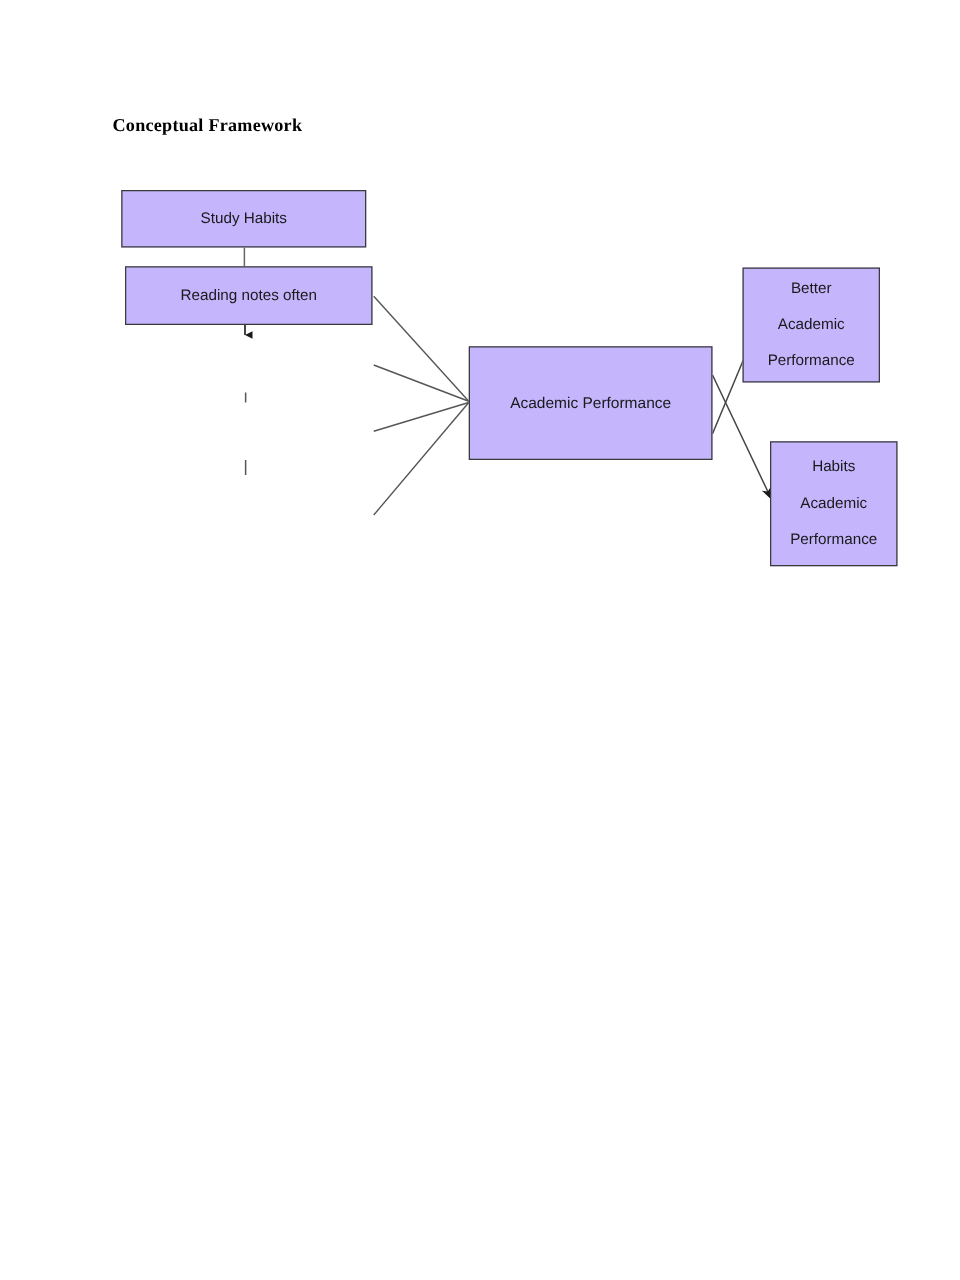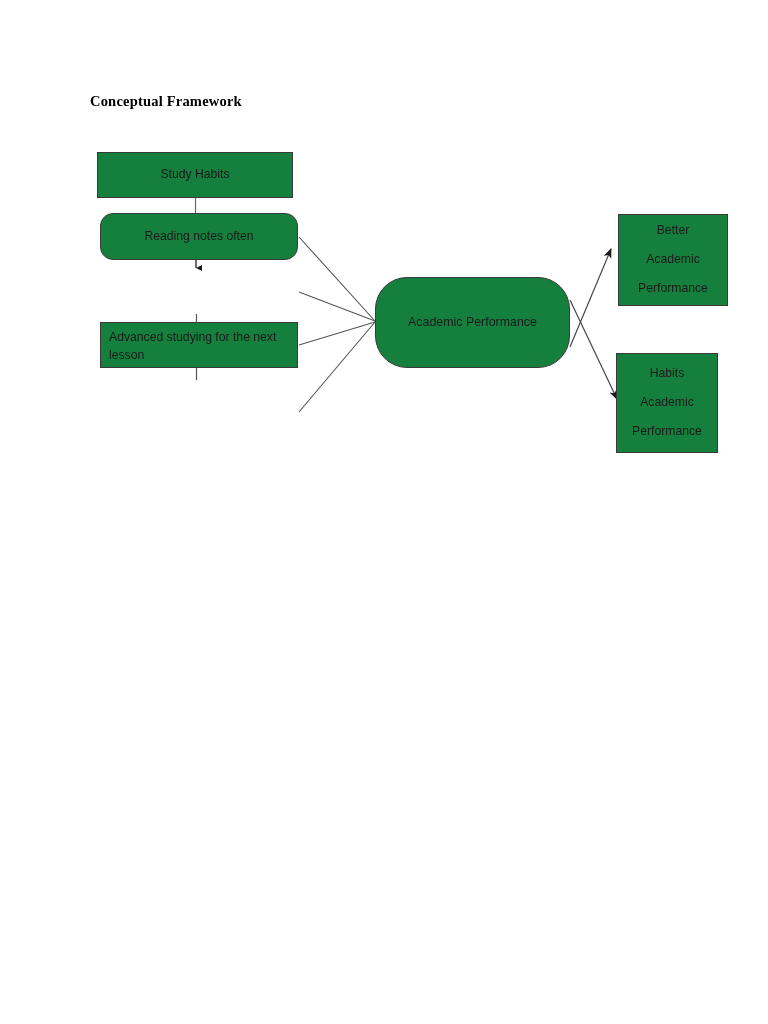--- a/index.html
+++ b/index.html
@@ -44,21 +44,21 @@
     left: 0;
     top: 0;
     width: 768px;
     height: 1024px;
     pointer-events: none;
   }
   .node {
     position: absolute;
     box-sizing: border-box;
     border: 1.3px solid #3a3a3a;
-    background: #15803d;
+    background: #c4b5fd;
     display: flex;
     align-items: center;
     justify-content: center;
     font-size: 12.2px;
     line-height: 1.45;
     color: #1a1a1a;
     text-align: center;
     padding: 2px 6px;
   }
   .node.topalign {
@@ -74,28 +74,28 @@
     padding: 8px 6px;
   }
   .node.stacked .line {
     display: block;
     margin: 5.5px 0;
     font-size: 12.2px;
     white-space: nowrap;
   }
   
   #node-study-habits      { left: 97px;  top: 152px; width: 196px; height: 46px; }
-  #node-reading-notes     { left: 100px; top: 213px; width: 198px; height: 47px; border-radius: 13px; }
+  #node-reading-notes     { left: 100px; top: 213px; width: 198px; height: 47px; }
   #node-study-group       { left: 100px; top: 269px; width: 198px; height: 45px; }
   #node-advanced-studying { left: 100px; top: 322px; width: 198px; height: 46px; }
   #node-creating-plans    { left: 100px; top: 380px; width: 198px; height: 43px; }
   
-  #node-academic-performance { left: 375px; top: 277px; width: 195px; height: 91px; font-size: 12.4px; border-radius: 32px; }
+  #node-academic-performance { left: 375px; top: 277px; width: 195px; height: 91px; font-size: 12.4px; }
   
-  #node-better { left: 618px; top: 214px; width: 110px; height: 92px; }
+  #node-better { left: 594px; top: 214px; width: 110px; height: 92px; }
   #node-worse  { left: 616px; top: 353px; width: 102px; height: 100px; }
 </style>
 </head>
 <body>
 
 <div id="page">
 
   <div id="page-title">Conceptual Framework</div>
 
   <div class="diagram">
@@ -126,23 +126,20 @@
 
     <div class="node" id="node-study-habits">
       <span>Study Habits</span>
     </div>
 
     <div class="node" id="node-reading-notes">
       <span>Reading notes often</span>
     </div>
 
 
-    <div class="node topalign" id="node-advanced-studying">
-      <span>Advanced studying for the next lesson</span>
-    </div>
 
 
     <div class="node" id="node-academic-performance">
       <span>Academic Performance</span>
     </div>
 
     <div class="node stacked" id="node-better">
       <span class="line">Better</span>
       <span class="line">Academic</span>
       <span class="line">Performance</span>

